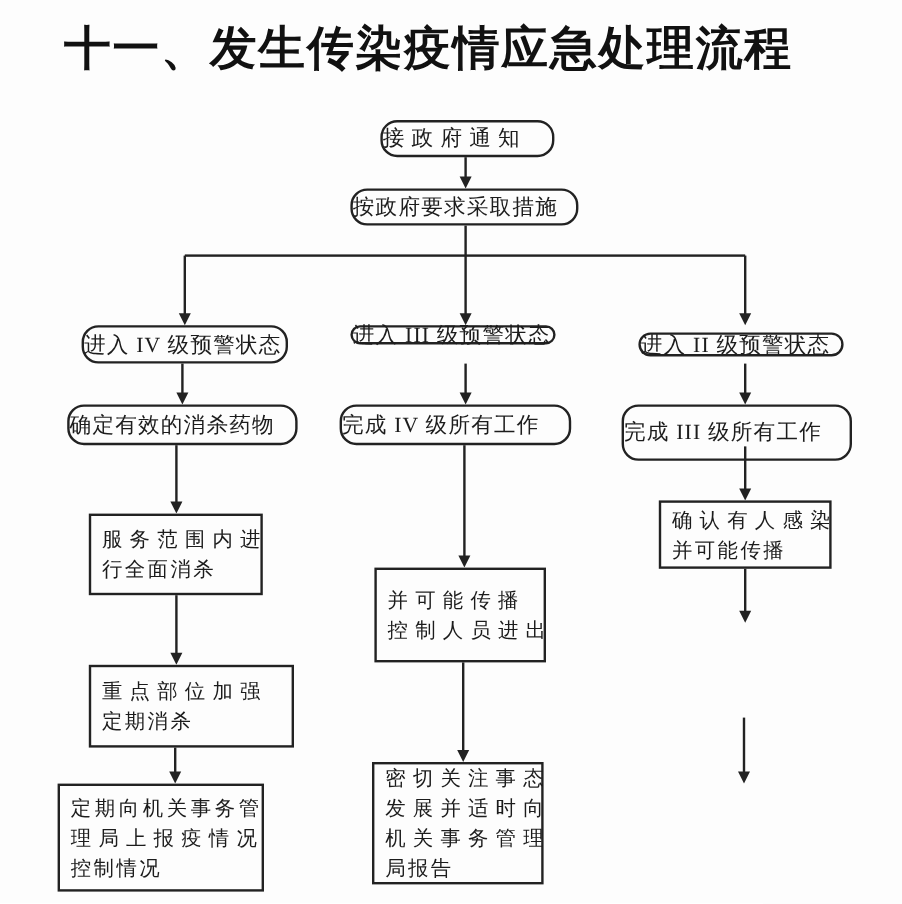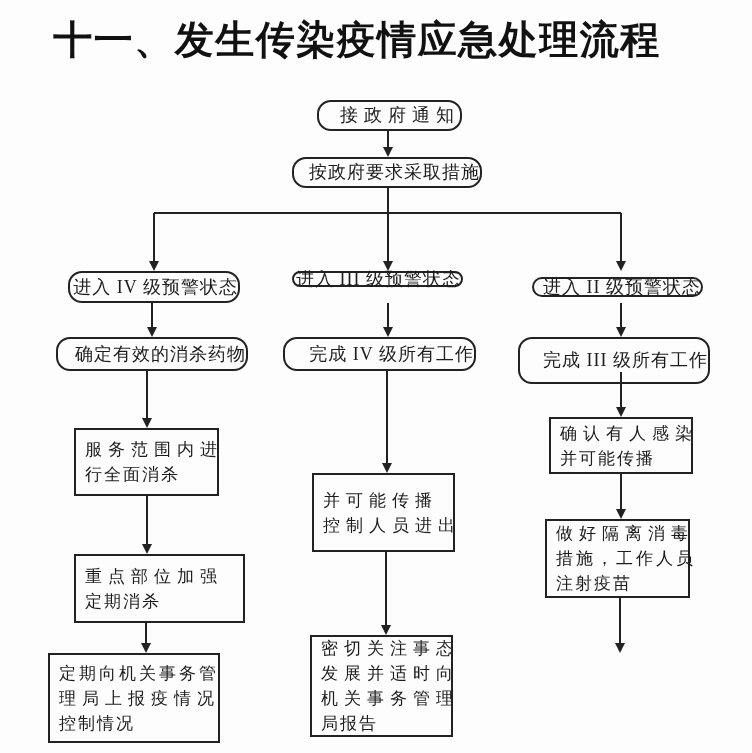--- a/index.html
+++ b/index.html
@@ -13,21 +13,21 @@
     text-align:center;
     font-family:"Liberation Sans", sans-serif;
     font-size:39px; font-weight:800; letter-spacing:1.5px; color:#111;
   }
   .box {
     position:absolute; box-sizing:border-box;
     border:2px solid #222; background:#fdfdfd;
     display:flex; flex-direction:column; justify-content:center;
     font-size:18px;
   }
-  .box.center { align-items:flex-end;border-radius:14px; }
+  .box.center { align-items:flex-start;border-radius:14px; }
   .box.left { align-items:flex-start; padding:3px 5px 3px 9px; font-size:17px; }
   .ln { line-height:25px; white-space:nowrap; letter-spacing:1px; }
   .ln.sp   { letter-spacing:6px; }
   .ln.spsm { letter-spacing:3px; }
   .ln.mid  { letter-spacing:2px; }
   .varrow { position:absolute; width:12px; }
   .varrow::before {
     content:""; position:absolute; left:5px; top:0; bottom:5px;
     width:2px; background:#222;
   }
@@ -119,21 +119,16 @@
     <div class="ln">完成 III 级所有工作</div>
   </div>
   <div class="varrow" style="left:615px;top:372px;height:45px"></div>
 
   <div class="box left" style="left:549px;top:417px;width:144px;height:57px">
     <div class="ln sp">确认有人感染</div>
     <div class="ln mid">并可能传播</div>
   </div>
   <div class="varrow" style="left:615px;top:474px;height:45px"></div>
 
-  <div class="box left" style="left:545px;top:519px;width:145px;height:79px">
-    <div class="ln sp">做好隔离消毒</div>
-    <div class="ln spsm">措施，工作人员</div>
-    <div class="ln mid">注射疫苗</div>
-  </div>
   <div class="varrow" style="left:614px;top:598px;height:55px"></div>
 
 
 </div>
 
 </body></html>

